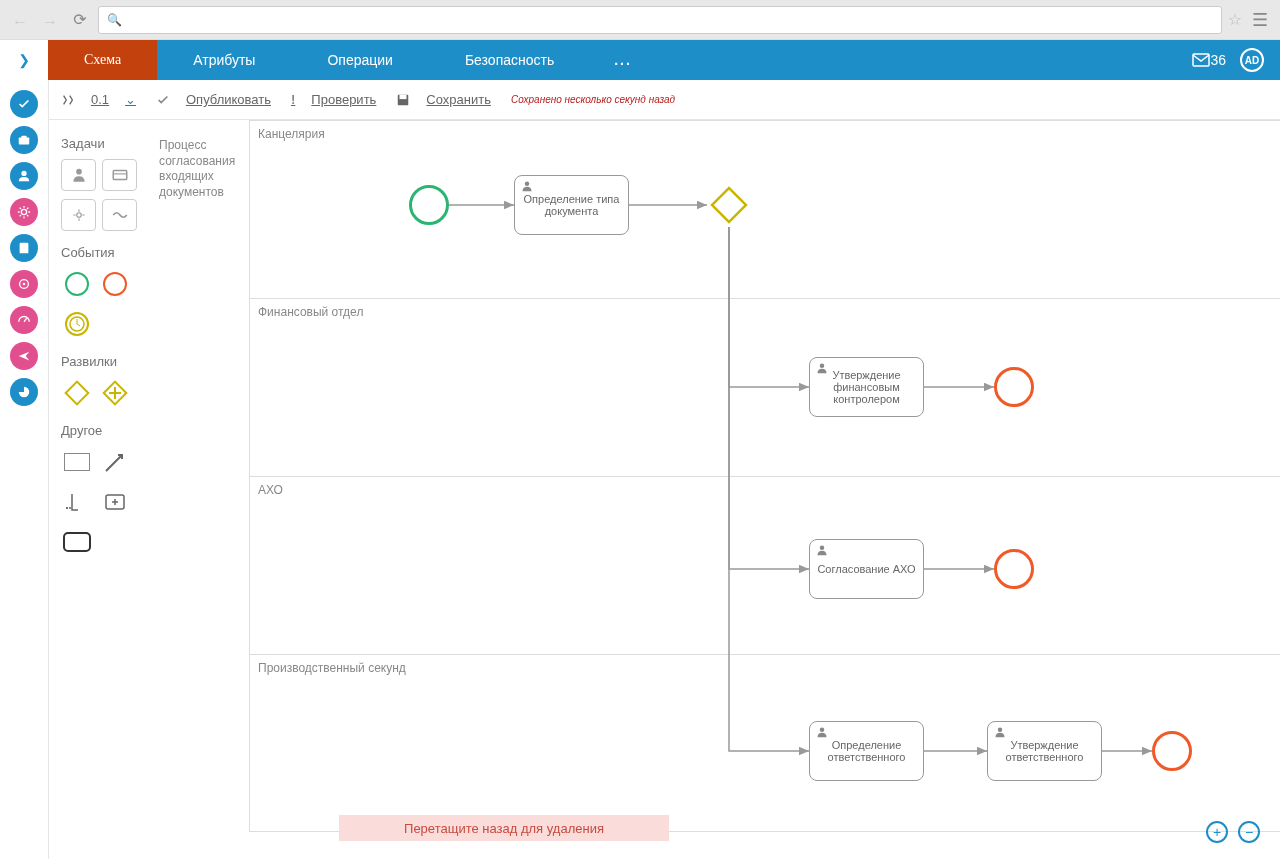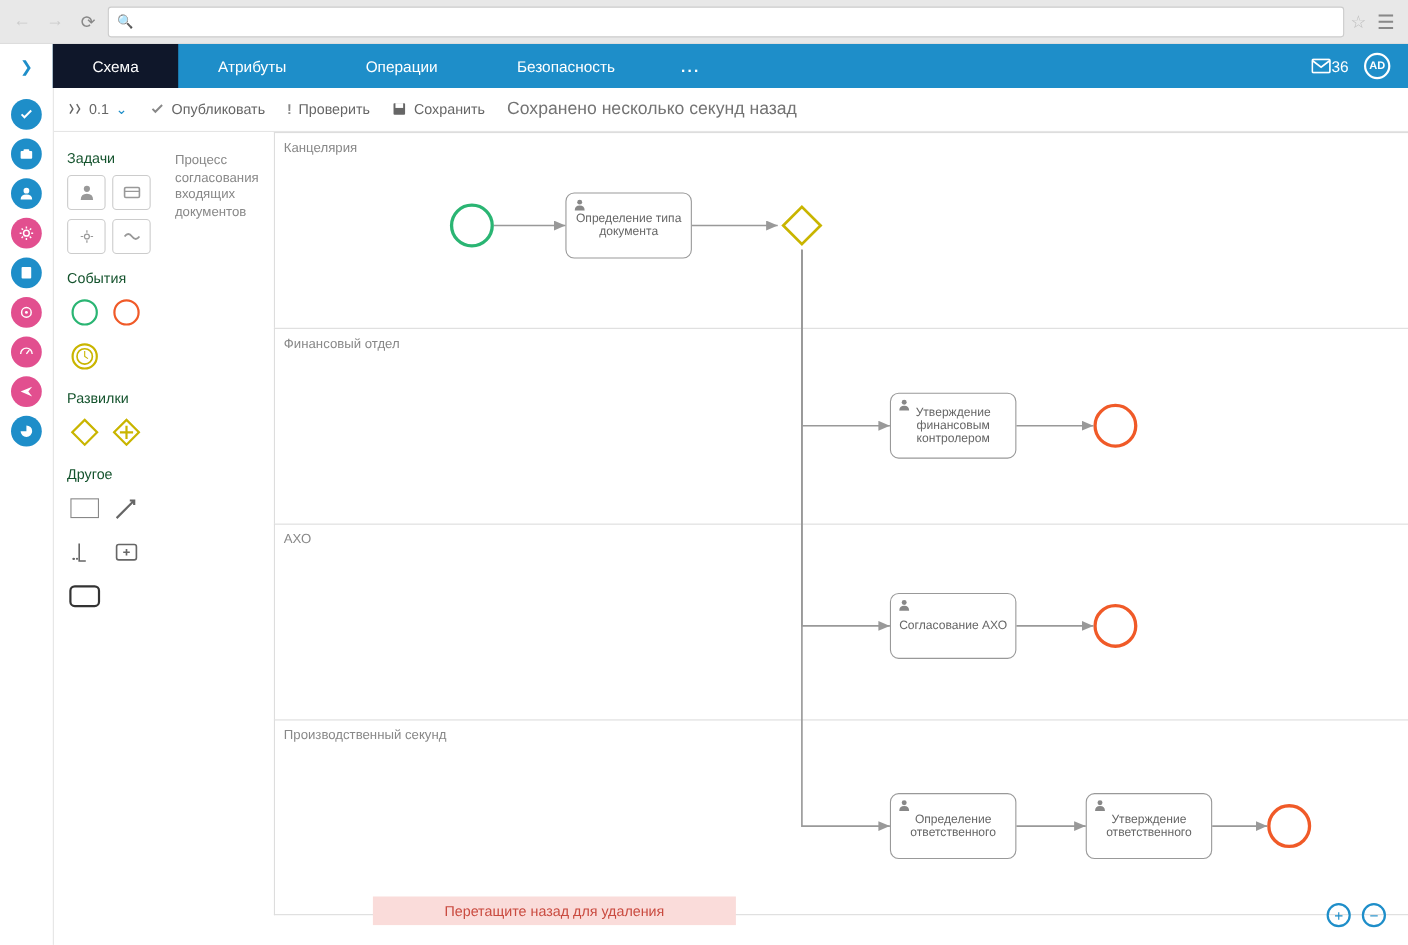--- a/index.html
+++ b/index.html
@@ -11,43 +11,43 @@
 .nav-btn.disabled { color: #ccc; }
 .address-bar { flex: 1; height: 28px; background: #fff; border: 1px solid #ccc; border-radius: 3px; padding: 0 8px; display: flex; align-items: center; gap: 6px; }
 .search-ico { color: #aaa; font-size: 12px; }
 .star-btn { color: #bbb; font-size: 16px; cursor: pointer; }
 .menu-btn { width: 24px; height: 24px; display: flex; align-items: center; justify-content: center; color: #888; cursor: pointer; font-size: 18px; }
 
 
 .top-tabs { height: 40px; background: #1e8ec9; display: flex; align-items: stretch; color: #fff; position: relative; }
 .collapse-toggle { width: 48px; background: #fff; display: flex; align-items: center; justify-content: center; color: #1e8ec9; cursor: pointer; font-size: 14px; }
 .tab { padding: 0 36px; display: flex; align-items: center; font-size: 14px; cursor: pointer; }
-.tab.active { background: #0f172a; }
+.tab.active { background: #c2410c; font-family: Liberation Serif, serif; }
 .tab.more { padding: 0 24px; font-weight: bold; letter-spacing: 2px; }
 .top-right { margin-left: auto; display: flex; align-items: center; gap: 14px; padding-right: 16px; }
 .mail-badge { display: flex; align-items: center; gap: 0; font-size: 14px; cursor: pointer; }
 .avatar { width: 24px; height: 24px; border: 2px solid #fff; border-radius: 50%; display: flex; align-items: center; justify-content: center; font-size: 10px; font-weight: bold; cursor: pointer; }
 
 
 .main { display: flex; height: calc(859px - 40px - 40px); }
 .icon-rail { width: 48px; background: #fff; display: flex; flex-direction: column; align-items: center; padding-top: 10px; gap: 8px; }
 .rail-ico { width: 28px; height: 28px; border-radius: 50%; display: flex; align-items: center; justify-content: center; color: #fff; cursor: pointer; }
 .rail-ico svg { width: 14px; height: 14px; fill: #fff; }
 
 
 .content { flex: 1; display: flex; flex-direction: column; border-left: 1px solid #e5e5e5; }
 .toolbar { height: 40px; display: flex; align-items: center; padding: 0 12px; gap: 20px; border-bottom: 1px solid #e5e5e5; font-size: 13px; color: #666; }
-.toolbar-item { display: flex; gap: 6px; cursor: pointer; }
+.toolbar-item { display: flex; align-items: center; gap: 16px; cursor: pointer; text-decoration: underline; }
 .toolbar-item svg { width: 14px; height: 14px; }
-.save-status { color: #737373; font-size: 16px; }
+.save-status { color: #b91c1c; font-size: 10px; font-style: italic; }
 
 
 .editor { flex: 1; display: flex; position: relative; }
 .palette { width: 100px; padding: 10px 12px; display: flex; flex-direction: column; gap: 8px; }
-.palette-label { font-size: 13px; color: #14532d; margin-top: 6px; }
+.palette-label { font-size: 13px; color: #737373; margin-top: 6px; }
 .palette-row { display: flex; gap: 6px; }
 .palette-btn { width: 36px; height: 32px; border: 1px solid #ccc; border-radius: 4px; display: flex; align-items: center; justify-content: center; cursor: pointer; background: #fff; }
 .palette-btn svg { width: 18px; height: 18px; }
 .palette-shape { width: 32px; height: 32px; display: flex; align-items: center; justify-content: center; cursor: pointer; }
 
 
 .canvas-wrap { flex: 1; position: relative; overflow: hidden; }
 .canvas { position: absolute; top: 0; left: 0; width: 100%; height: 100%; }
 .pool-header { position: absolute; left: 6px; width: 90px; padding: 8px 4px; font-size: 12px; color: #888; text-align: left; line-height: 1.3; }
 .lane { position: absolute; left: 100px; right: 0; border-top: 1px solid #ddd; border-left: 1px solid #ddd; }

